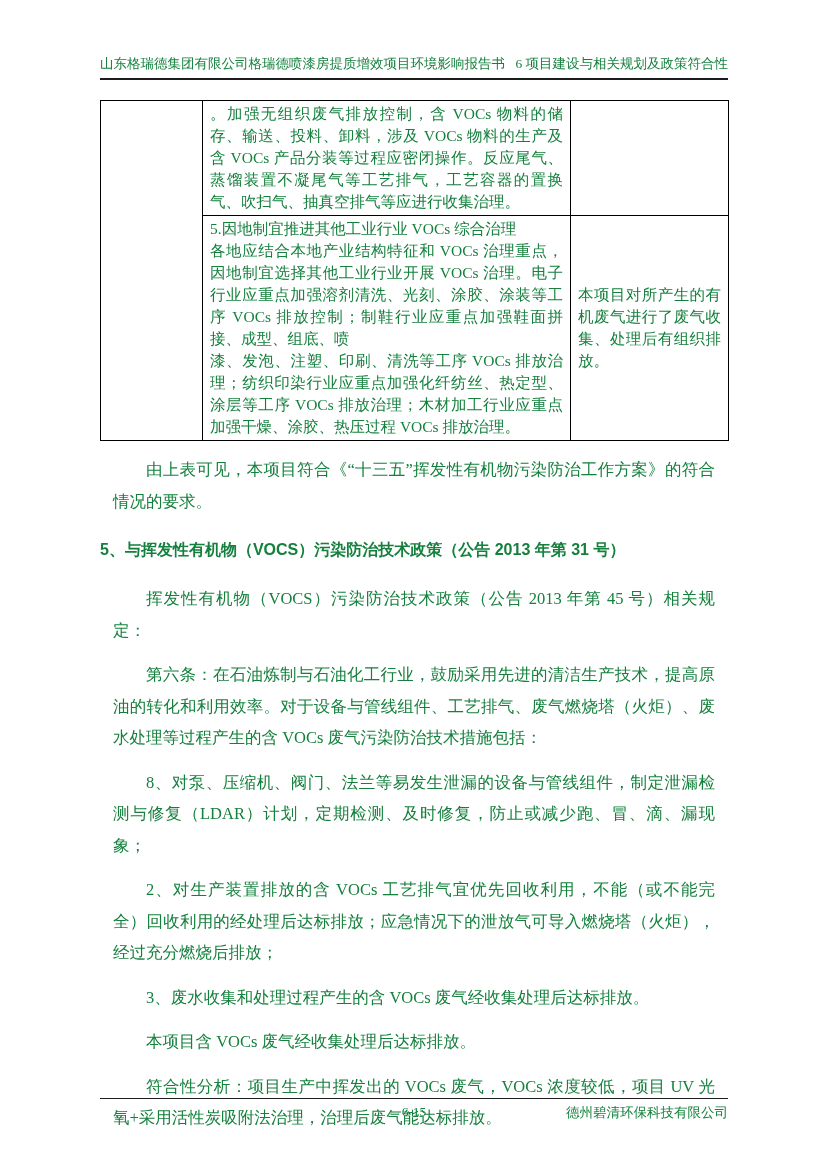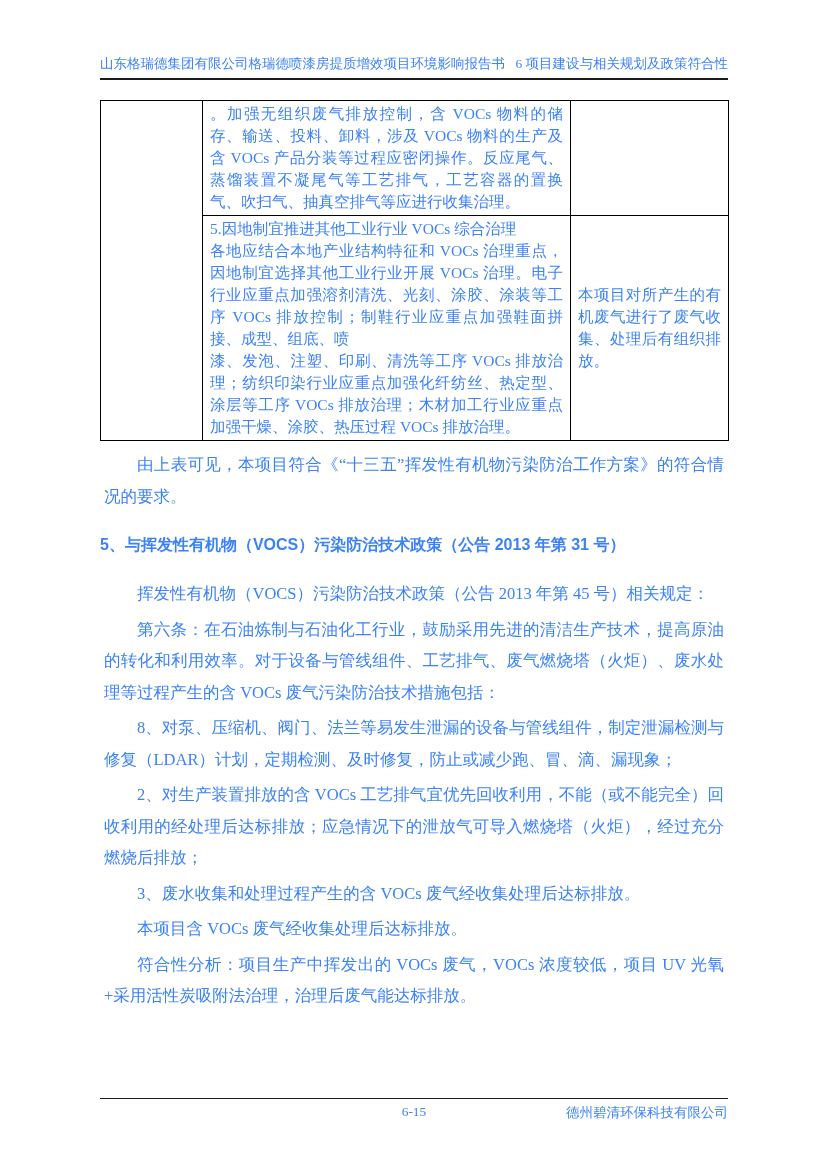--- a/index.html
+++ b/index.html
@@ -1,21 +1,21 @@
 <!DOCTYPE html>
 <html><head>
 <meta charset="utf-8">
 <style>
   html, body { margin: 0; padding: 0; background: #ffffff; }
   .page {
     position: relative;
     width: 827px;
     height: 1169px;
     background: #ffffff;
-    color: #3b82f6;
+    color: #15803d;
     font-family: "Liberation Serif", "DejaVu Serif", serif;
     overflow: hidden;
     box-sizing: border-box;
   }
   .inner {
     position: absolute;
     left: 100px;
     top: 0;
     width: 628px;
   }
@@ -51,21 +51,21 @@
   td.c3 { width: 158px; vertical-align: middle; }
   tr.r1 { height: 110px; }
   tr.r2 { height: 221px; }
   .prewrap { white-space: pre-wrap; }
   
   .content {
     margin-top: 8px;
     font-size: 16.5px;
   }
   .content p {
-    margin: 4px;
+    margin: 13px;
     line-height: 31.5px;
     text-indent: 2em;
     text-align: justify;
   }
   .content p.heading {
     font-family: "Liberation Sans", "DejaVu Sans", sans-serif;
     font-weight: bold;
     text-indent: 0;
     font-size: 16px;
     line-height: 34px;

